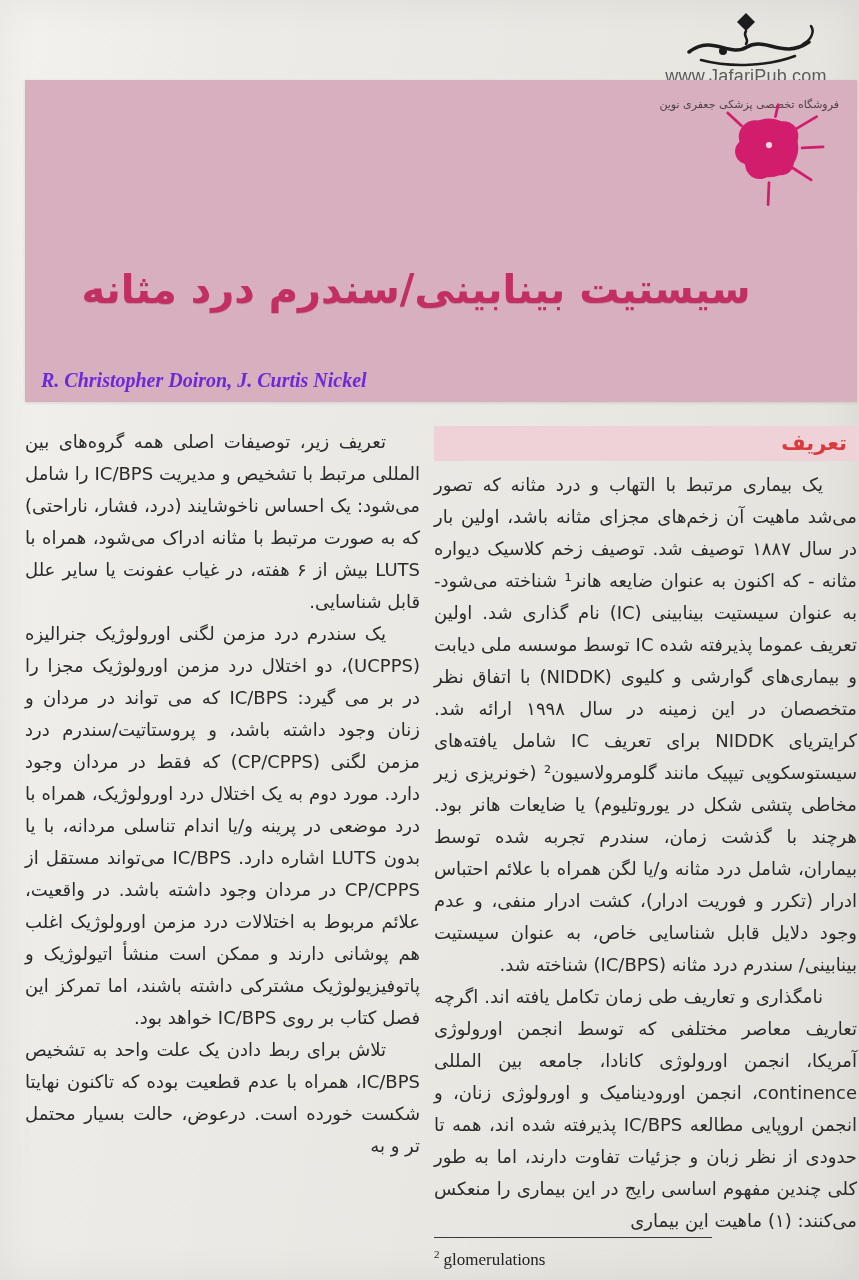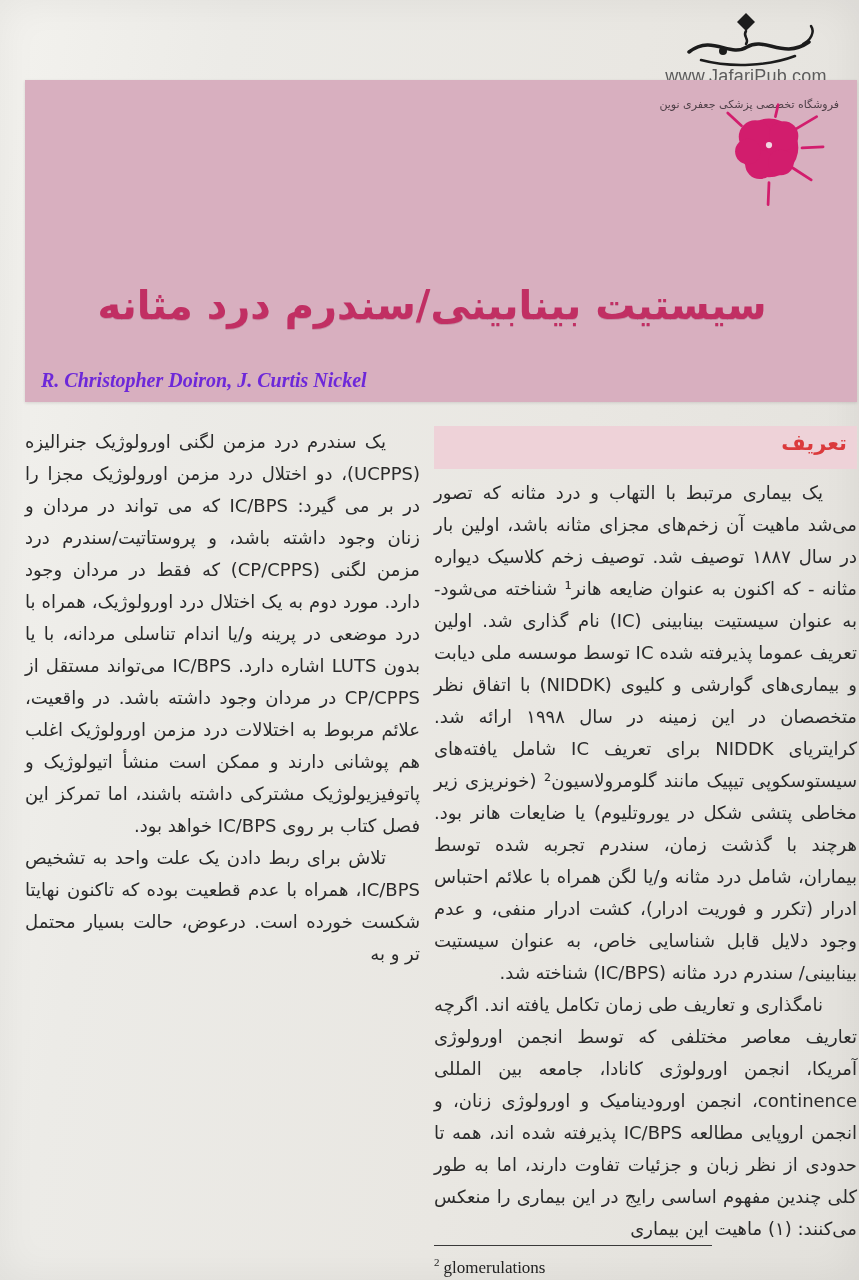--- a/index.html
+++ b/index.html
@@ -28,41 +28,41 @@
     font-size:11px;color:#4f4048;direction:rtl;
   }
   .splatter{position:absolute;top:22px;right:32px;}
   .chapter-label{
     position:absolute;top:64px;right:150px;direction:rtl;
     font-size:44px;font-weight:bold;color:#ce2f73;
     text-shadow:0 1px 0 rgba(120,10,70,.25);
   }
   .chapter-title{
     position:absolute;top:186px;left:0;width:100%;text-align:center;direction:rtl;
-    font-size:40px;font-weight:bold;color:#c12f63;margin:16px;
+    font-size:40px;font-weight:bold;color:#c12f63;margin:0;
     transform:translateX(-25px);
     text-shadow:0 1px 0 rgba(120,10,60,.2);
   }
   .authors{
     position:absolute;left:16px;bottom:10px;
     font-family:"Liberation Serif",serif;font-style:italic;font-weight:bold;
     font-size:20px;color:#6d28d9;
   }
   
   .columns{
     position:absolute;left:25px;top:426px;width:832px;height:846px;
     direction:rtl;display:flex;gap:14px;
   }
   .col{display:flex;flex-direction:column;color:#2b2b2b;
     font-size:18px;line-height:32px;text-align:justify;}
   .col-right{width:423px;}
   .col-left{width:395px;}
   .section-strip{
     background:#eed2d8;color:#db3a3c;font-weight:bold;font-size:21px;
-    line-height:30px;padding:2px 10px 11px;margin:0 0 8px;
+    line-height:30px;padding:2px 10px 3px;margin:0 0 8px;
   }
   .col-left .section-strip{margin-top:14px;}
   .col p{margin:0;text-indent:34px;}
   .col p.no-indent{text-indent:0;}
   .footnotes{
     margin-top:auto;direction:ltr;text-align:left;align-self:flex-end;
     width:278px;border-top:1.5px solid #3a3a3a;padding-top:4px;
     font-family:"Liberation Serif",serif;font-size:17px;line-height:25px;color:#222;
   }
   .footnotes sup{font-size:11px;margin-right:4px;}
@@ -123,18 +123,19 @@
       <p>نامگذاری و تعاریف طی زمان تکامل یافته اند. اگرچه تعاریف معاصر مختلفی که توسط انجمن اورولوژی آمریکا، انجمن اورولوژی کانادا، جامعه بین المللی continence، انجمن اورودینامیک و اورولوژی زنان، و انجمن اروپایی مطالعه IC/BPS پذیرفته شده اند، همه تا حدودی از نظر زبان و جزئیات تفاوت دارند، اما به طور کلی چندین مفهوم اساسی رایج در این بیماری را منعکس می‌کنند: (۱) ماهیت این بیماری</p>
 
       <div class="footnotes" lang="en">
         <div>
           <sup>2</sup><span>glomerulations</span>
         </div>
       </div>
     </section>
 
     <section class="col col-left" dir="rtl" lang="fa">
+      <p>تعریف زیر، توصیفات اصلی همه گروه‌های بین المللی مرتبط با تشخیص و مدیریت IC/BPS را شامل می‌شود: یک احساس ناخوشایند (درد، فشار، ناراحتی) که به صورت مرتبط با مثانه ادراک می‌شود، همراه با LUTS بیش از ۶ هفته، در غیاب عفونت یا سایر علل قابل شناسایی.</p>
       <p>یک سندرم درد مزمن لگنی اورولوژیک جنرالیزه (UCPPS)، دو اختلال درد مزمن اورولوژیک مجزا را در بر می گیرد: IC/BPS که می تواند در مردان و زنان وجود داشته باشد، و پروستاتیت/سندرم درد مزمن لگنی (CP/CPPS) که فقط در مردان وجود دارد. مورد دوم به یک اختلال درد اورولوژیک، همراه با درد موضعی در پرینه و/یا اندام تناسلی مردانه، با یا بدون LUTS اشاره دارد. IC/BPS می‌تواند مستقل از CP/CPPS در مردان وجود داشته باشد. در واقعیت، علائم مربوط به اختلالات درد مزمن اورولوژیک اغلب هم پوشانی دارند و ممکن است منشأ اتیولوژیک و پاتوفیزیولوژیک مشترکی داشته باشند، اما تمرکز این فصل کتاب بر روی IC/BPS خواهد بود.</p>
       <p>تلاش برای ربط دادن یک علت واحد به تشخیص IC/BPS، همراه با عدم قطعیت بوده که تاکنون نهایتا شکست خورده است. درعوض، حالت بسیار محتمل تر و به</p>
     </section>
 
   </main>
 </div>
 
 </body></html>

